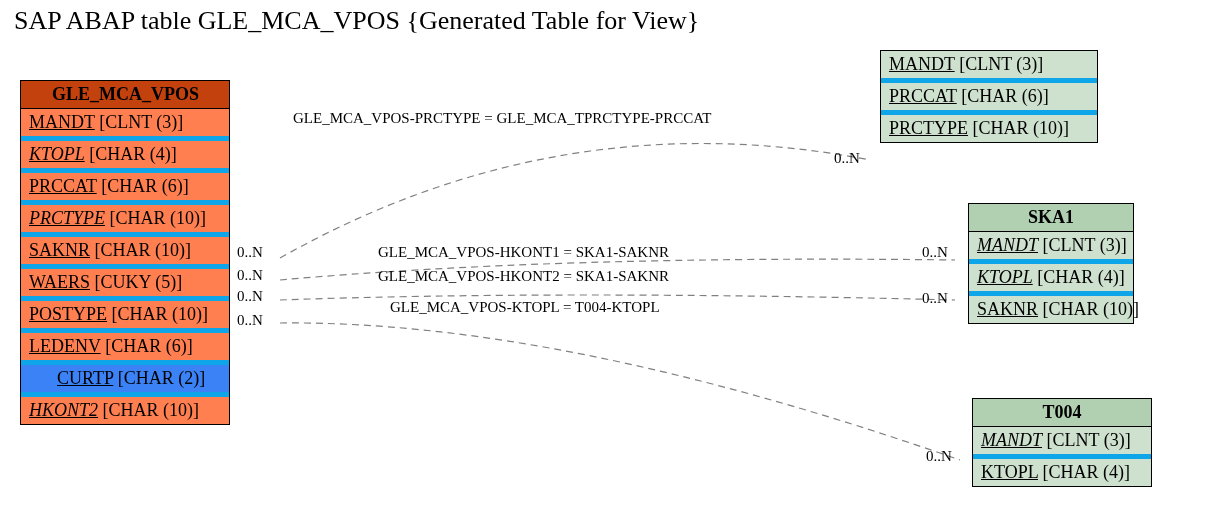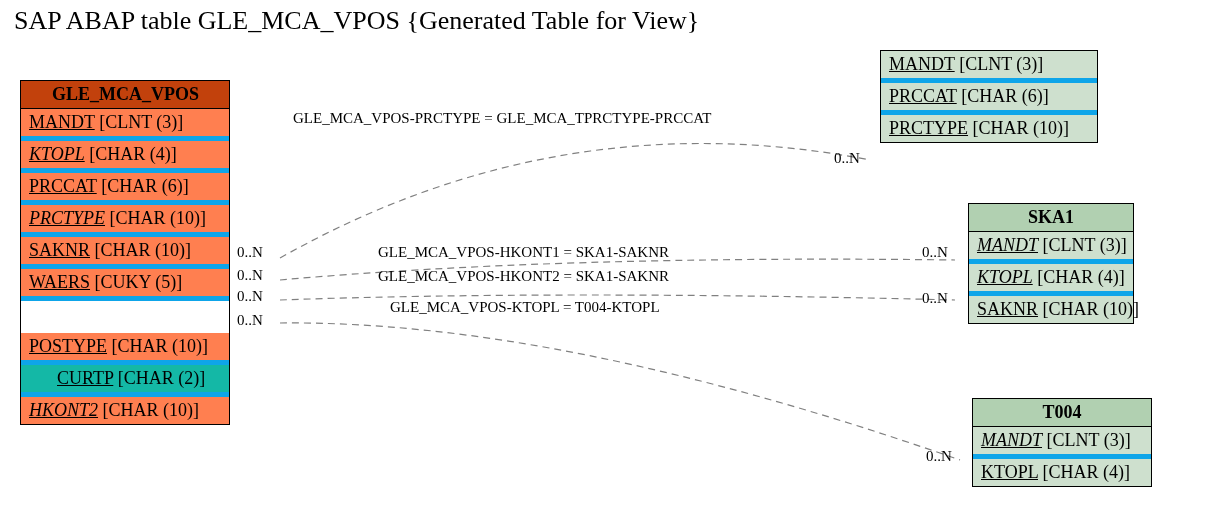--- a/index.html
+++ b/index.html
@@ -77,22 +77,23 @@
 </svg>
 
 <div class="entity" id="ent-main" style="left:20px; top:80px; width:210px;">
   <div class="entity-header" style="background:#c2410c;padding-left:9px;">GLE_MCA_VPOS</div>
 <div class="entity-row" style="background: rgb(255, 127, 80);"><span class="field-name">MANDT</span><span> [CLNT (3)]</span></div>
     <div class="entity-row" style="background: rgb(255, 127, 80);"><span class="field-name italic">KTOPL</span><span> [CHAR (4)]</span></div>
     <div class="entity-row" style="background: rgb(255, 127, 80);"><span class="field-name">PRCCAT</span><span> [CHAR (6)]</span></div>
     <div class="entity-row" style="background: rgb(255, 127, 80);"><span class="field-name italic">PRCTYPE</span><span> [CHAR (10)]</span></div>
     <div class="entity-row" style="background: rgb(255, 127, 80);"><span class="field-name">SAKNR</span><span> [CHAR (10)]</span></div>
     <div class="entity-row" style="background: rgb(255, 127, 80);"><span class="field-name">WAERS</span><span> [CUKY (5)]</span></div>
-    <div class="entity-row" style="background: rgb(255, 127, 80); margin-top: 32px;"><span class="field-name">POSTYPE</span><span> [CHAR (10)]</span></div>
-    <div class="entity-row" style="background: #14b8a6; padding-left: 36px;"><span class="field-name">CURTP</span><span> [CHAR (2)]</span></div>
+    <div class="entity-row" style="background: rgb(255, 127, 80);"><span class="field-name">POSTYPE</span><span> [CHAR (10)]</span></div>
+    <div class="entity-row" style="background: rgb(255, 127, 80);"><span class="field-name">LEDENV</span><span> [CHAR (6)]</span></div>
+    <div class="entity-row" style="background: #3b82f6; padding-left: 36px;"><span class="field-name">CURTP</span><span> [CHAR (2)]</span></div>
     <div class="entity-row" style="background: rgb(255, 127, 80);"><span class="field-name italic">HKONT2</span><span> [CHAR (10)]</span></div>
   </div>
 
 <div class="entity" id="ent-tprctype" style="left:880px; top:50px; width:218px;">
 <div class="entity-row" style="background: rgb(206, 224, 206);"><span class="field-name">MANDT</span><span> [CLNT (3)]</span></div>
     <div class="entity-row" style="background: rgb(206, 224, 206);"><span class="field-name">PRCCAT</span><span> [CHAR (6)]</span></div>
     <div class="entity-row" style="background: rgb(206, 224, 206);"><span class="field-name">PRCTYPE</span><span> [CHAR (10)]</span></div>
   </div>
 
 <div class="entity" id="ent-ska1" style="left:968px; top:203px; width:166px;">

